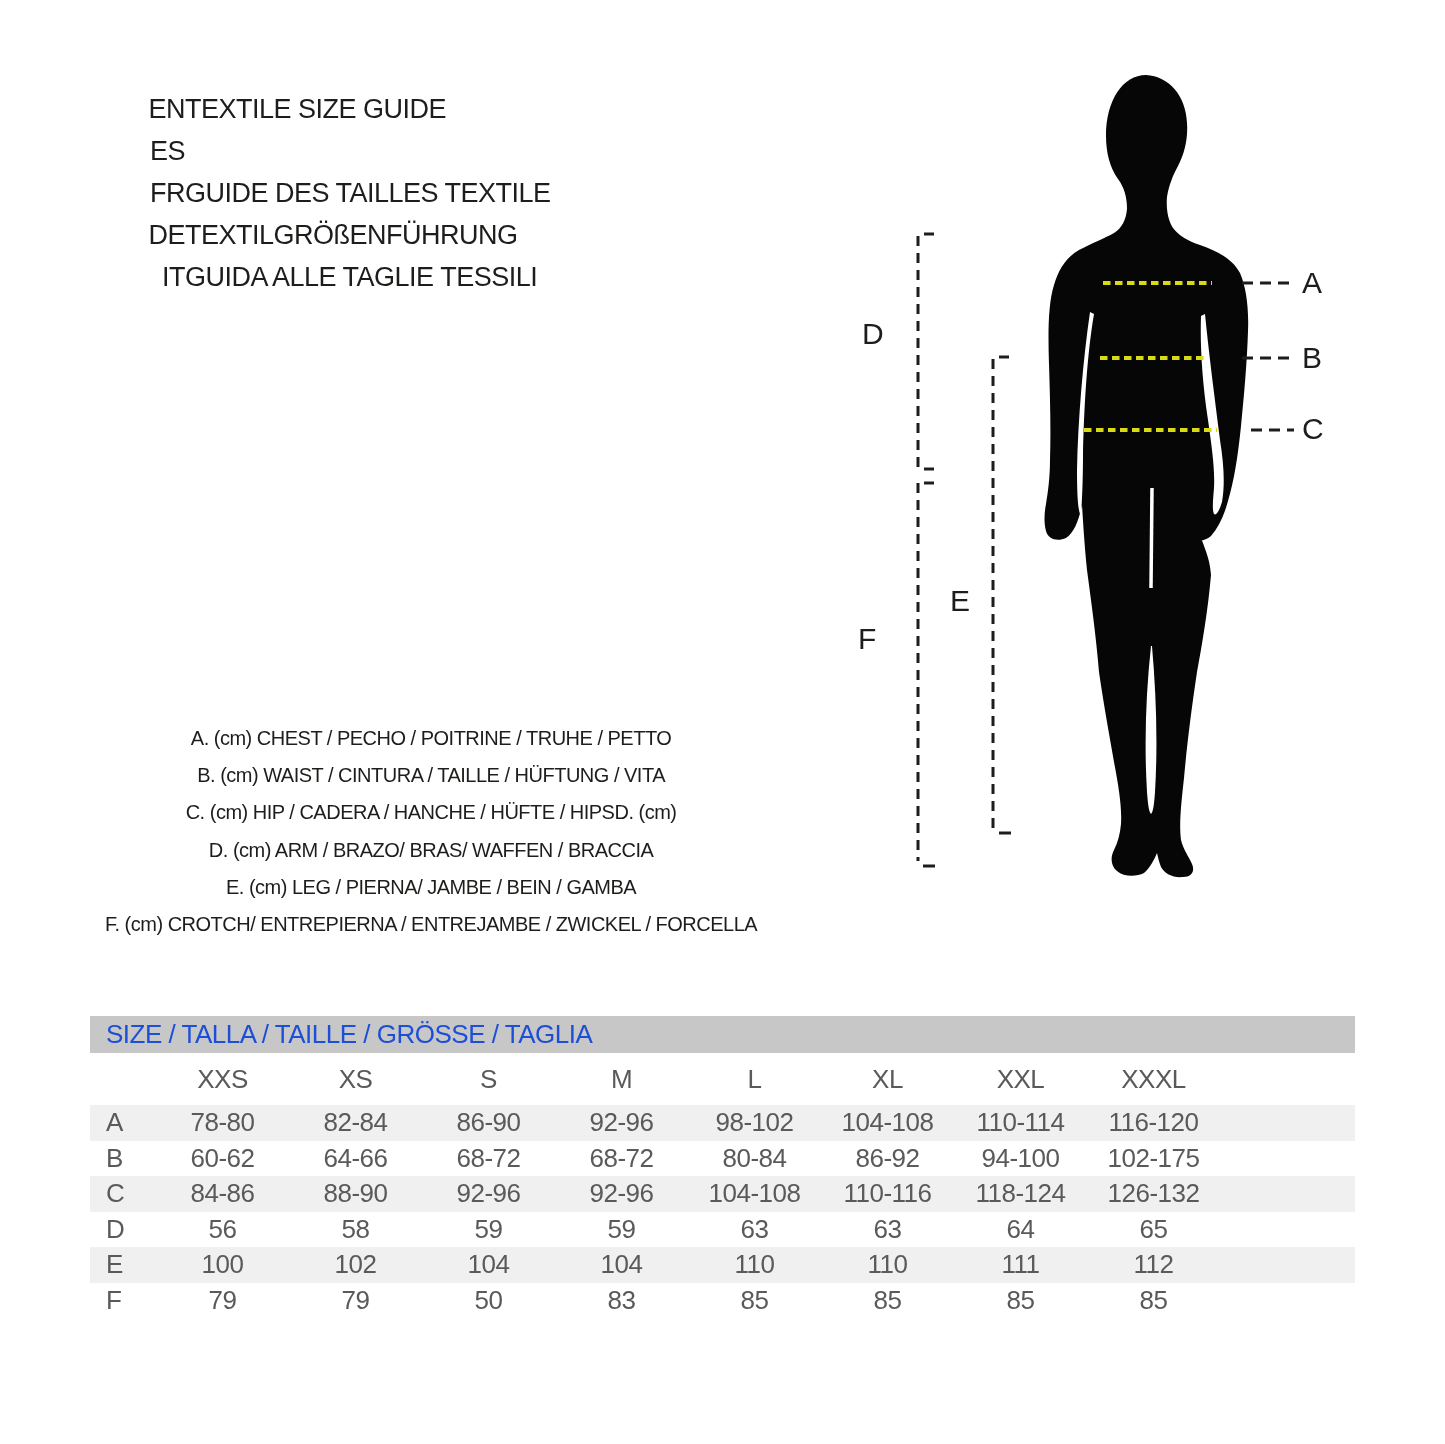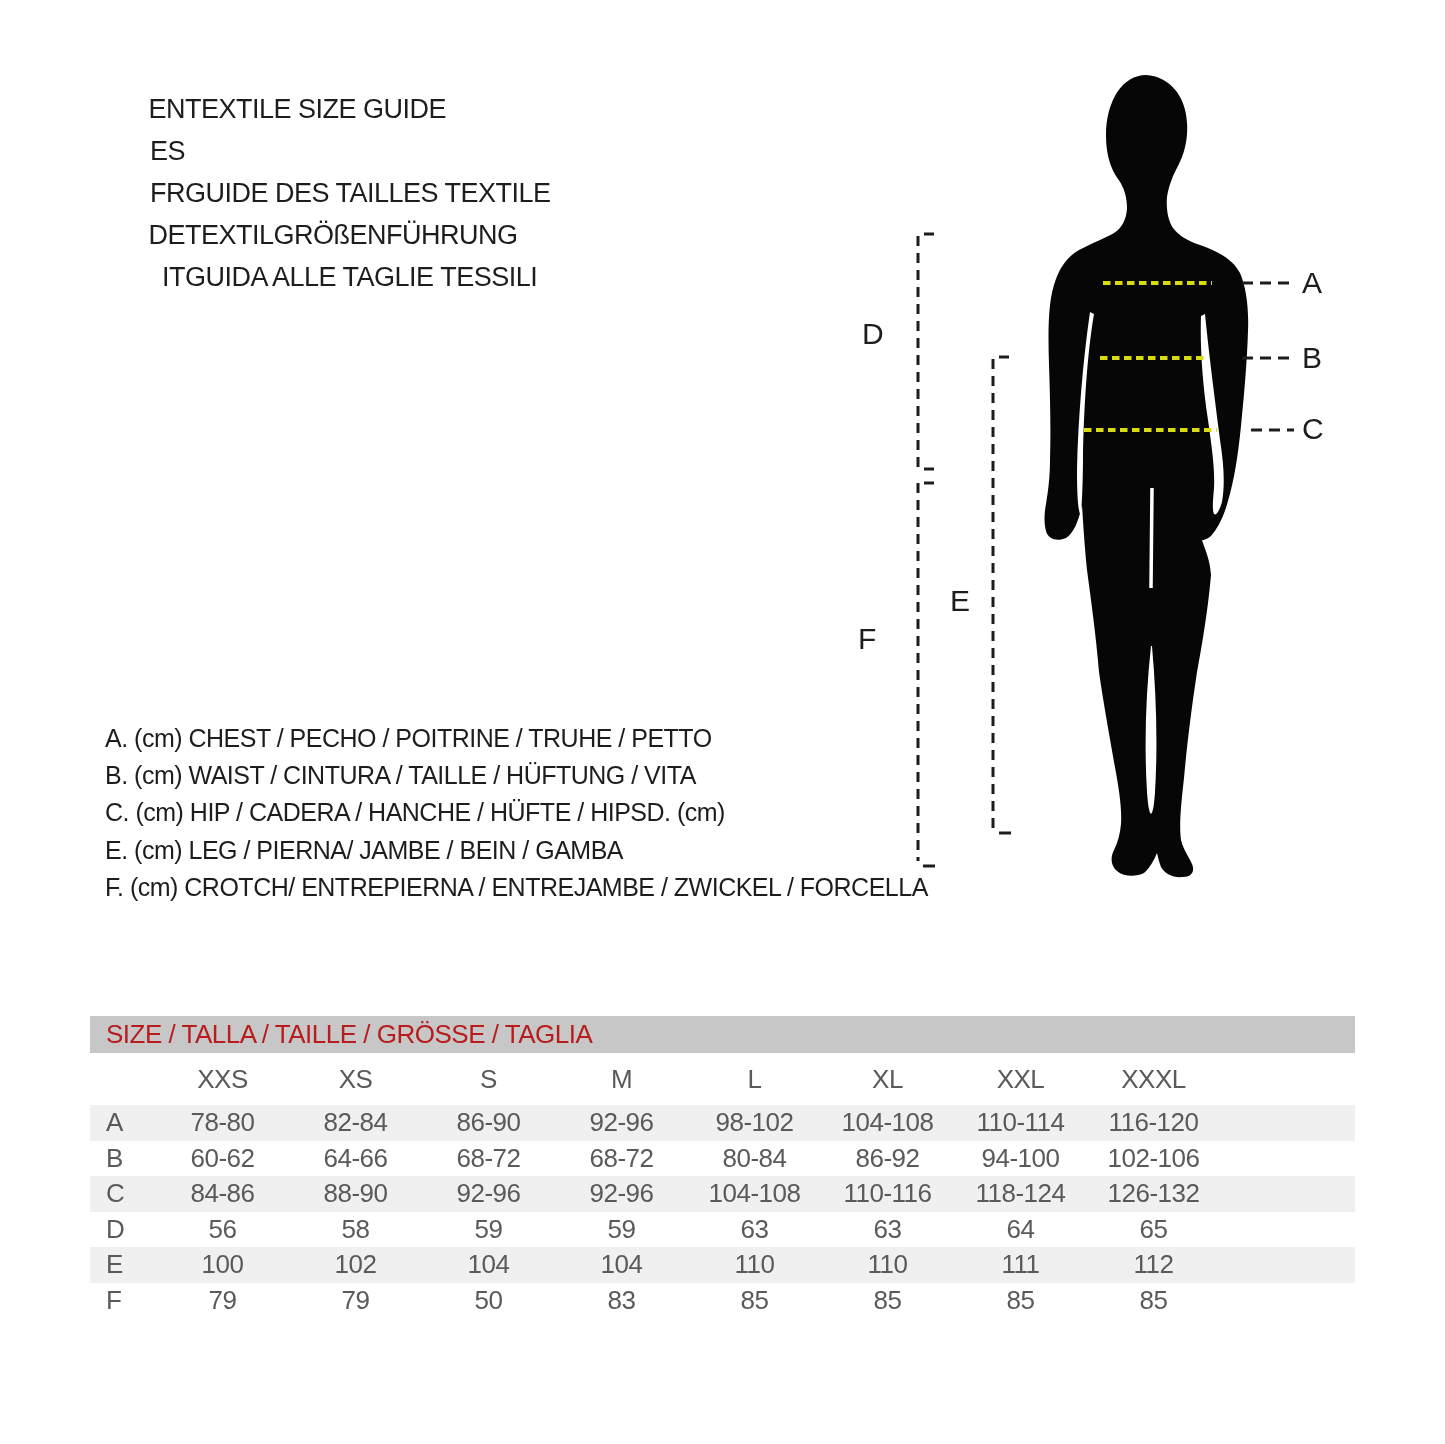--- a/index.html
+++ b/index.html
@@ -13,21 +13,21 @@
   .fig-layer{position:absolute;left:0;top:0;width:1445px;height:1444px;}
 
   
   .lang-block{position:absolute;left:105px;top:88px;}
   .lang-row{display:flex;height:42px;line-height:42px;font-size:27px;text-align:right;}
   .lang-code{width:80px;flex:0 0 80px;}
   .lang-label{white-space:nowrap;}
 
   
   .legend-block{position:absolute;left:105px;top:720px;}
-  .legend-line{height:37.2px;line-height:37.2px;font-size:25px;white-space:nowrap;}
+  .legend-line{height:37.2px;line-height:37.2px;font-size:20px;white-space:nowrap;text-align:center;}
 
   
   .gender-heading{position:absolute;left:105px;top:964px;font-size:27px;line-height:30px;white-space:nowrap;}
 
   
   .size-table{position:absolute;left:90px;top:1016px;width:1265px;font-size:26px;color:#5a5a5a;}
   .st-header{height:37px;line-height:37px;padding-left:16px;box-sizing:border-box;}
   .st-row{display:grid;grid-template-columns:66px repeat(8,133px) 1fr;height:35.5px;line-height:35.5px;align-items:center;}
   .st-row .cell{text-align:center;}
   .st-row .rowlabel{text-align:left;padding-left:16px;}
@@ -148,27 +148,28 @@
     <div class="lang-row">
         <span class="lang-code">IT</span>
         <span class="lang-label">GUIDA ALLE TAGLIE TESSILI</span>
       </div>
   </div>
 
   <div class="legend-block">
     <div class="legend-line">A. (cm) CHEST / PECHO / POITRINE / TRUHE / PETTO</div>
     <div class="legend-line">B. (cm) WAIST / CINTURA / TAILLE / HÜFTUNG / VITA</div>
     <div class="legend-line">C. (cm) HIP / CADERA / HANCHE / HÜFTE / HIPSD. (cm)</div>
+    <div class="legend-line">D. (cm) ARM / BRAZO/ BRAS/ WAFFEN / BRACCIA</div>
     <div class="legend-line">E. (cm) LEG / PIERNA/ JAMBE / BEIN / GAMBA</div>
     <div class="legend-line">F. (cm) CROTCH/ ENTREPIERNA / ENTREJAMBE / ZWICKEL / FORCELLA</div>
   </div>
 
 
   <div class="size-table">
-    <div class="st-header" style="background:#c7c7c7;color:#b91c1c;">SIZE / TALLA / TAILLE / GRÖSSE / TAGLIA</div>
+    <div class="st-header" style="background:#c7c7c7;color:#1d4ed8;">SIZE / TALLA / TAILLE / GRÖSSE / TAGLIA</div>
 
     <div class="st-row st-sizes">
       <div class="cell rowlabel"></div>
       <div class="cell">XXS</div>
       <div class="cell">XS</div>
       <div class="cell">S</div>
       <div class="cell">M</div>
       <div class="cell">L</div>
       <div class="cell">XL</div>
       <div class="cell">XXL</div>
@@ -191,21 +192,21 @@
 
     <div class="st-row">
       <div class="cell rowlabel">B</div>
       <div class="cell">60-62</div>
       <div class="cell">64-66</div>
       <div class="cell">68-72</div>
       <div class="cell">68-72</div>
       <div class="cell">80-84</div>
       <div class="cell">86-92</div>
       <div class="cell">94-100</div>
-      <div class="cell">102-106</div>
+      <div class="cell">102-175</div>
       <div class="cell"></div>
     </div>
 
     <div class="st-row" style="background:#f0f0f0;">
       <div class="cell rowlabel">C</div>
       <div class="cell">84-86</div>
       <div class="cell">88-90</div>
       <div class="cell">92-96</div>
       <div class="cell">92-96</div>
       <div class="cell">104-108</div>

